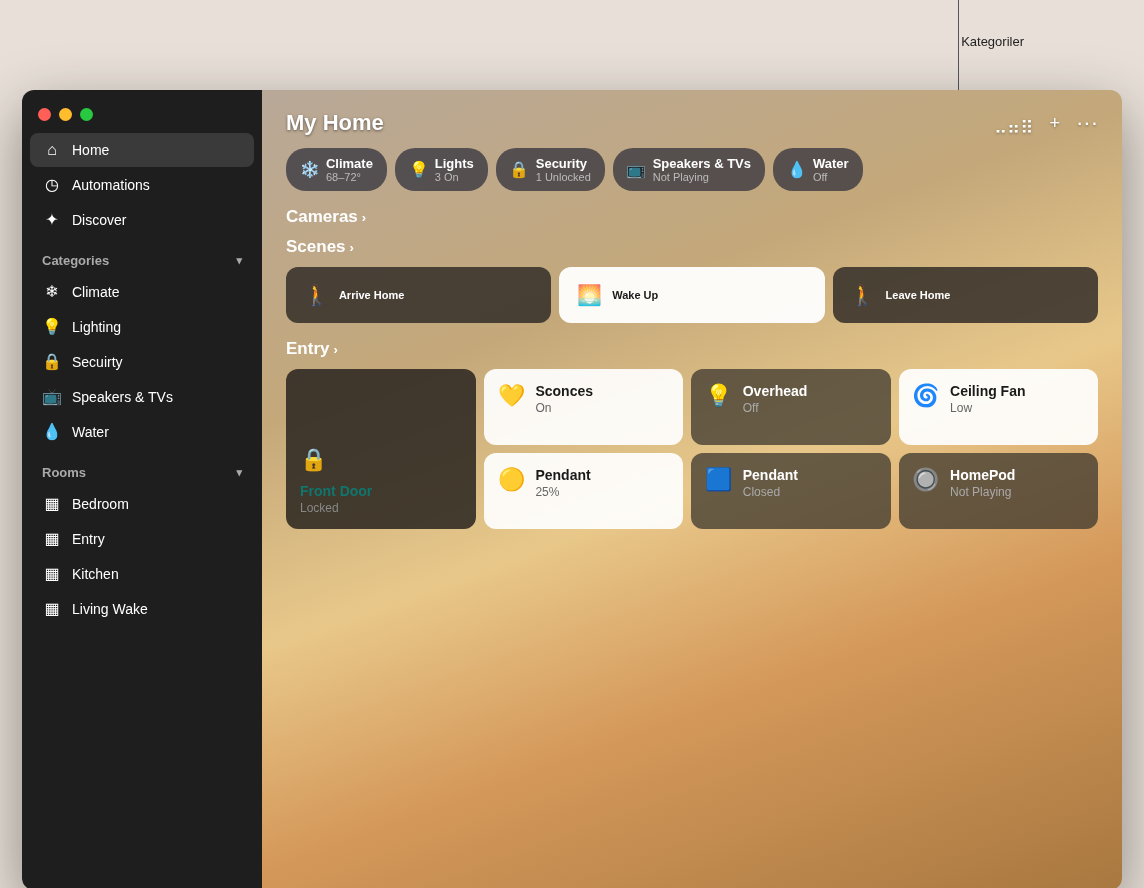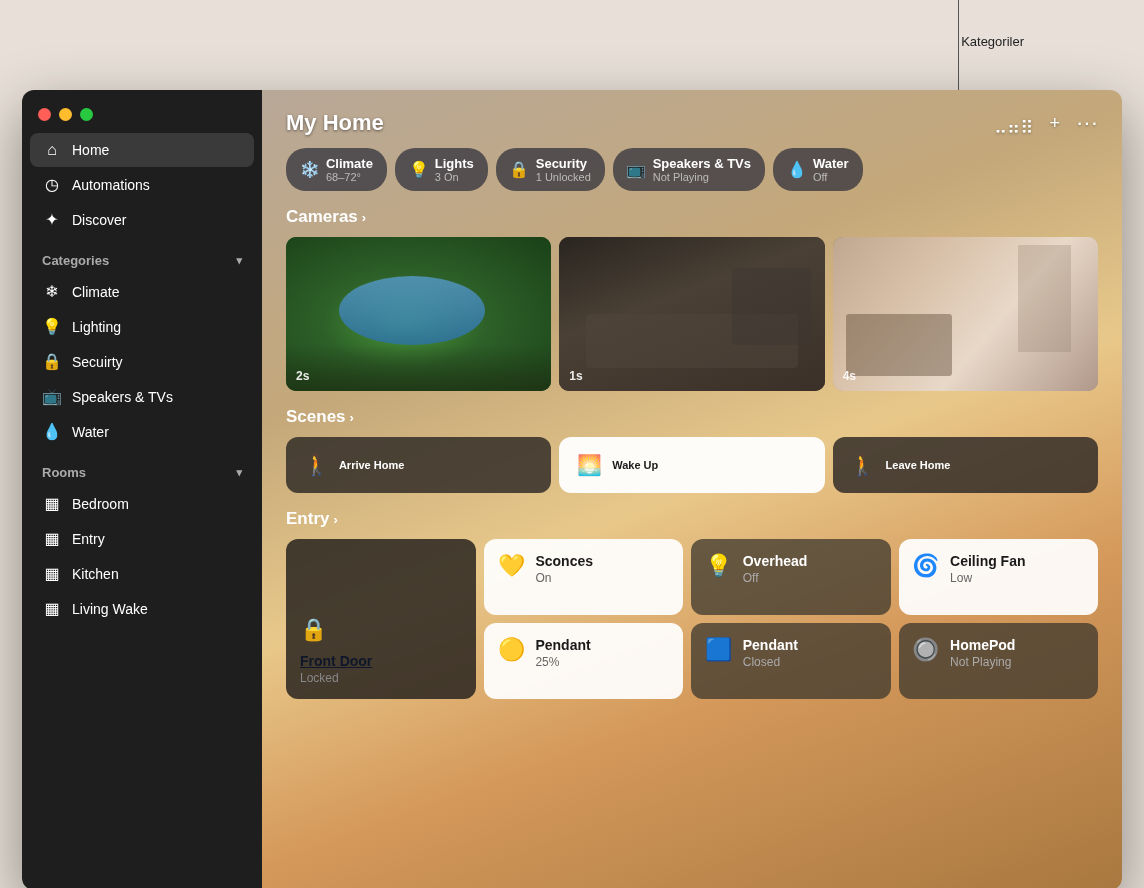--- a/index.html
+++ b/index.html
@@ -299,21 +299,21 @@
       flex-direction: column;
       justify-content: flex-end;
       align-items: flex-start;
       min-height: 160px;
     }
     .entry-icon { font-size: 22px; }
     .entry-card-name {
       font-size: 14px;
       font-weight: 600;
     }
-    .entry-card-dark .entry-card-name { color: #0f172a; text-decoration: underline; }
+    .entry-card-dark .entry-card-name { color: #0f766e; }
     .entry-card-medium .entry-card-name { color: #fff; }
     .entry-card-light .entry-card-name { color: #1a1a1a; }
     .entry-card-status {
       font-size: 12px;
     }
     .entry-card-dark .entry-card-status { color: #888; }
     .entry-card-medium .entry-card-status { color: #aaa; }
     .entry-card-light .entry-card-status { color: #666; }
 
     .entry-text { display: flex; flex-direction: column; gap: 2px; }
@@ -461,46 +461,20 @@
             </div>
           </div>
         </div>
 
         <div class="scroll-area">
 
           <div class="section-header">
             <span>Cameras</span>
             <span class="chevron">›</span>
           </div>
-          <div class="cameras-row">
-
-            <div class="camera-thumb camera-pool">
-              <div style="width:100%;height:100%;background:radial-gradient(ellipse at 45% 55%, #4a9a3a 0%, #2d6028 40%, #1a4018 100%); position:relative;">
-                <div style="position:absolute;top:25%;left:20%;width:55%;height:45%;background:linear-gradient(180deg,#5a9fd8 0%,#2a70b0 100%);border-radius:50%;opacity:0.75;"></div>
-                <div style="position:absolute;bottom:0;left:0;right:0;height:30%;background:linear-gradient(0deg,rgba(30,50,20,0.8),transparent);"></div>
-              </div>
-              <span class="camera-label">2s</span>
-            </div>
-
-            <div class="camera-thumb">
-              <div style="width:100%;height:100%;background:linear-gradient(160deg,#2a2520 0%,#4a4035 40%,#3a3028 100%);position:relative;">
-                <div style="position:absolute;bottom:15%;left:10%;right:10%;height:35%;background:rgba(80,70,60,0.5);border-radius:4px;"></div>
-                <div style="position:absolute;top:20%;right:5%;width:30%;height:50%;background:rgba(60,55,50,0.4);border-radius:3px;"></div>
-              </div>
-              <span class="camera-label">1s</span>
-            </div>
-
-            <div class="camera-thumb camera-living">
-              <div style="width:100%;height:100%;background:linear-gradient(130deg,#c0a890 0%,#d8c0a8 30%,#e8d8c8 60%,#b0988a 100%);position:relative;">
-                <div style="position:absolute;bottom:10%;left:5%;width:40%;height:40%;background:rgba(80,60,40,0.4);border-radius:3px;"></div>
-                <div style="position:absolute;top:5%;right:10%;width:20%;height:70%;background:rgba(150,130,110,0.3);"></div>
-              </div>
-              <span class="camera-label">4s</span>
-            </div>
-          </div>
 
           <div class="section-header">
             <span>Scenes</span>
             <span class="chevron">›</span>
           </div>
           <div class="scenes-row">
             <div class="scene-card scene-dark">
               <span class="scene-icon">🚶</span>
               <span class="scene-name">Arrive Home</span>
             </div>

